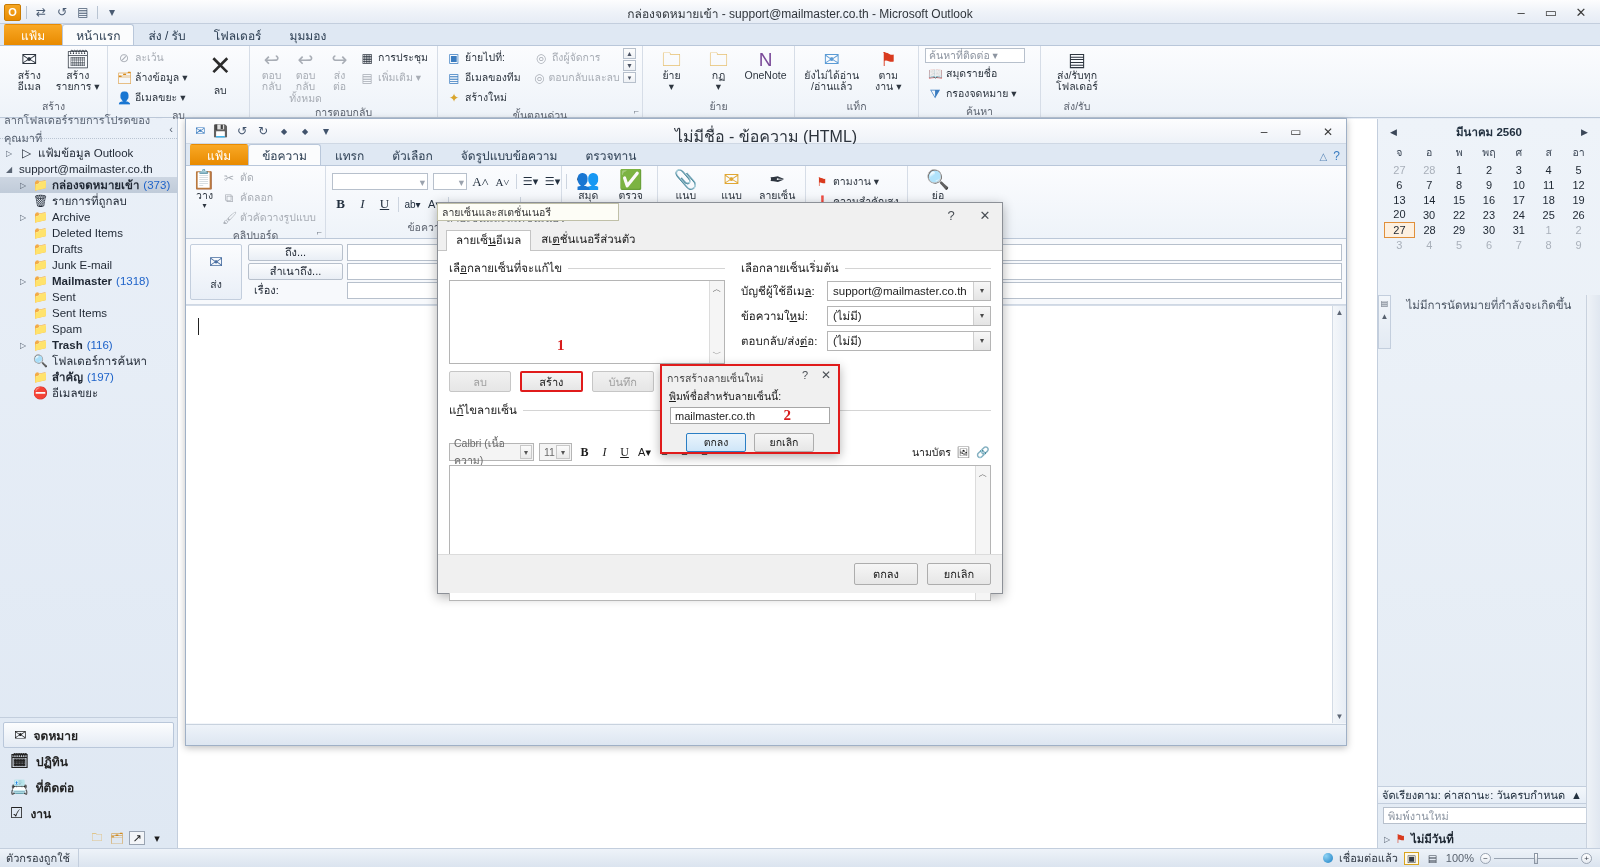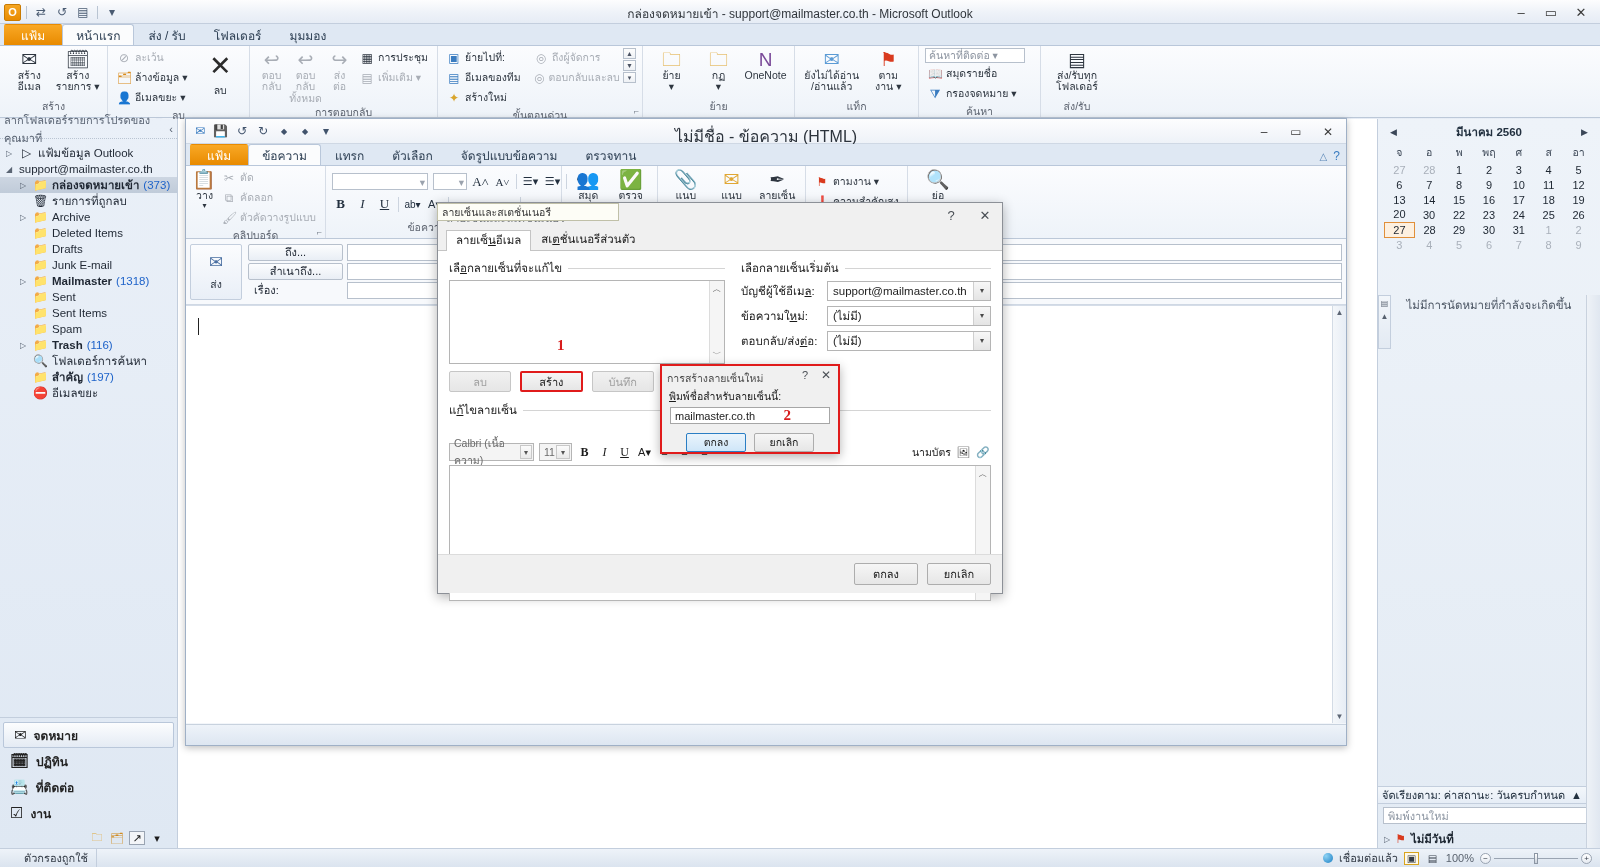--- a/index.html
+++ b/index.html
@@ -124,21 +124,21 @@
                  background:linear-gradient(90deg,#eef2f7,#e0e7f0); border-left:1px solid #c9d2de; }
   .side-collapse { position:absolute; left:0; top:176px; width:13px; height:54px;
                    background:linear-gradient(180deg,#f2f6fa,#e3eaf3); border:1px solid #c3cedd;
                    display:flex; flex-direction:column; align-items:center; gap:4px; padding-top:3px;
                    font-size:8px; color:#56606e; }
 
   
   .statusbar { position:absolute; left:0; right:0; bottom:0; height:19px;
                background:linear-gradient(180deg,#eef3f9,#dbe4ef); border-top:1px solid #c3cedd;
                display:flex; align-items:center; font-size:11px; color:#333b46; }
-  .sb-left { padding-left:24px; border-right:1px solid #c3cedd; height:19px; display:flex; align-items:center; padding-right:8px;}
+  .sb-left { padding-left:6px; border-right:1px solid #c3cedd; height:19px; display:flex; align-items:center; padding-right:8px;}
   .sb-right { margin-left:auto; display:flex; align-items:center; gap:6px; padding-right:8px; }
   .sb-right .dot { width:10px;height:10px;border-radius:50%;background:radial-gradient(circle at 30% 30%,#8fd3f4,#1b7fc4); }
   .sb-ic { width:15px;height:13px;display:flex;align-items:center;justify-content:center;font-size:10px;}
   .sb-ic.boxed { border:1px solid #d8a41e; background:#fff9e8; }
   .zoomslider { display:flex; align-items:center; gap:0; }
   .zoomslider .minus,.zoomslider .plus { width:11px;height:11px;border:1px solid #9aa4b2;border-radius:50%;
       background:linear-gradient(180deg,#fff,#e6ebf2); font-size:8px; display:flex;align-items:center;justify-content:center;}
   .zoomslider .track { width:84px;height:1px;background:#9aa4b2;margin:0 3px;position:relative;}
   .zoomslider .thumb { position:absolute; left:40px; top:-5px; width:4px;height:11px;
       background:linear-gradient(180deg,#fff,#c9d1db); border:1px solid #8c96a4; }

